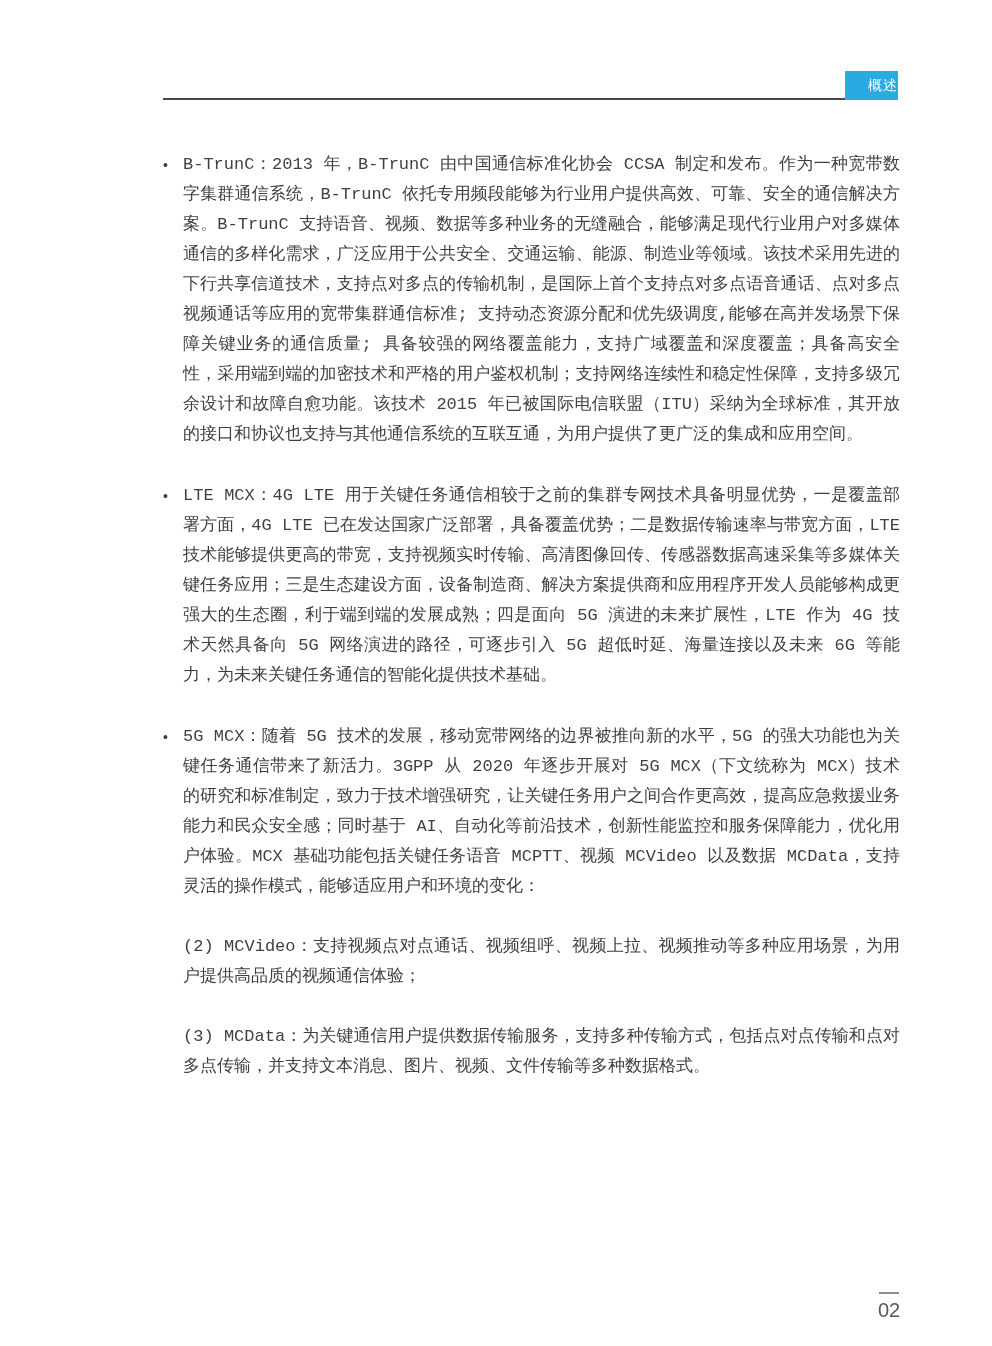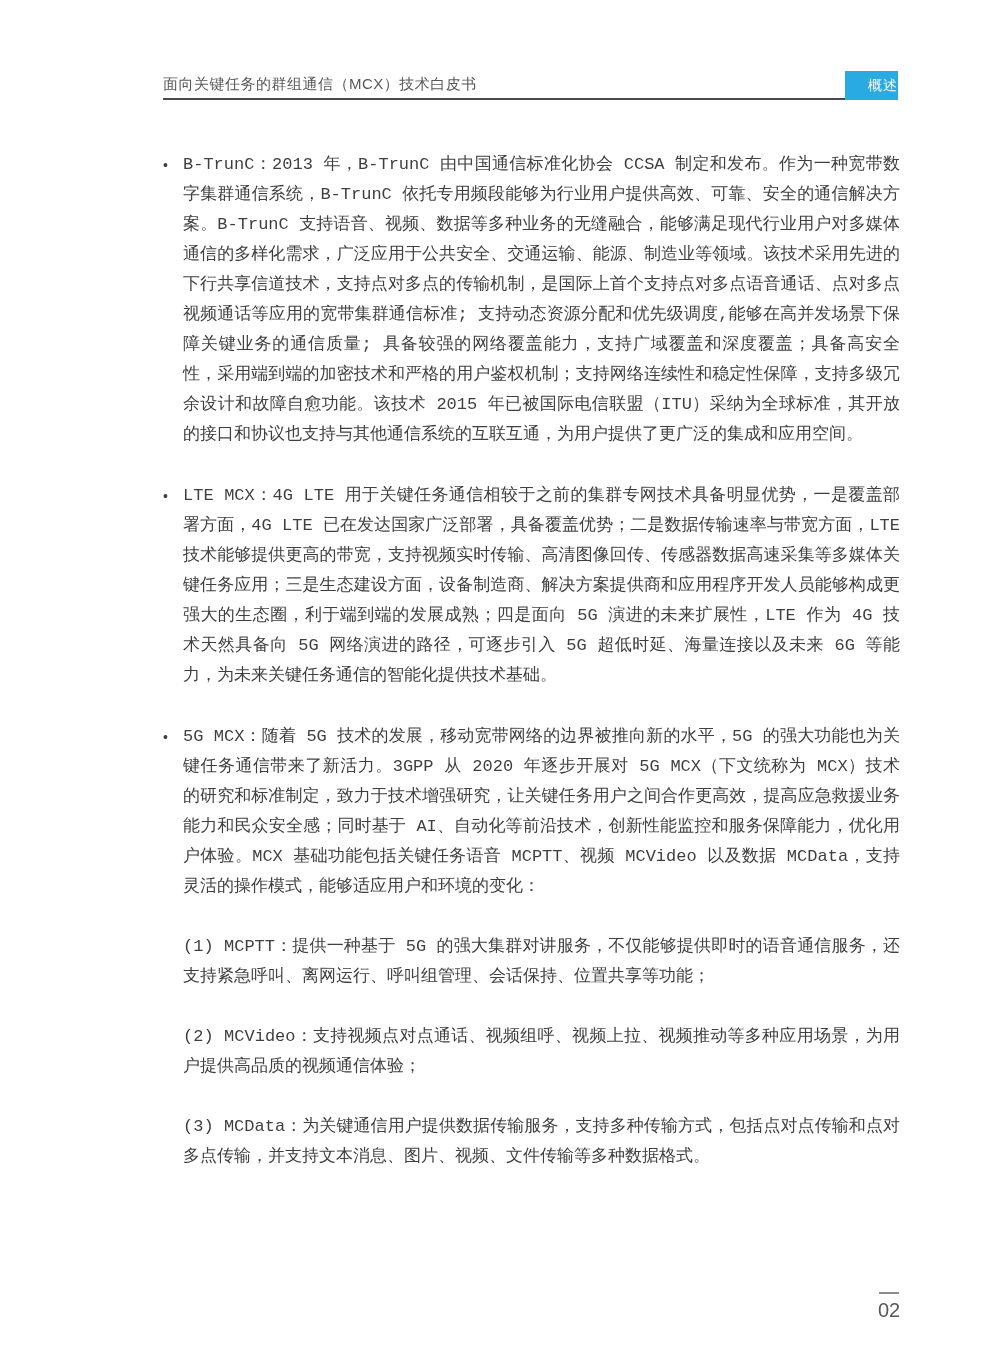--- a/index.html
+++ b/index.html
@@ -93,21 +93,20 @@
     text-align: center;
     font-size: 20px;
     color: #58585a;
   }
 </style>
 </head>
 <body>
 
 <div class="page">
 
-  <div class="header-title">面向关键任务的群组通信（MCX）技术白皮书</div>
   <div class="header-rule"></div>
   <div class="header-badge">概述</div>
 
   <div class="content">
 
     <div class="bullet">
       <span class="bullet-marker">•</span>
       <div class="bullet-body">
         <div class="bullet-text">B-TrunC：2013 年，B-TrunC 由中国通信标准化协会 CCSA 制定和发布。作为一种宽带数字集群通信系统，B-TrunC 依托专用频段能够为行业用户提供高效、可靠、安全的通信解决方案。B-TrunC 支持语音、视频、数据等多种业务的无缝融合，能够满足现代行业用户对多媒体通信的多样化需求，广泛应用于公共安全、交通运输、能源、制造业等领域。该技术采用先进的下行共享信道技术，支持点对多点的传输机制，是国际上首个支持点对多点语音通话、点对多点视频通话等应用的宽带集群通信标准; 支持动态资源分配和优先级调度,能够在高并发场景下保障关键业务的通信质量; 具备较强的网络覆盖能力，支持广域覆盖和深度覆盖；具备高安全性，采用端到端的加密技术和严格的用户鉴权机制；支持网络连续性和稳定性保障，支持多级冗余设计和故障自愈功能。该技术 2015 年已被国际电信联盟（ITU）采纳为全球标准，其开放的接口和协议也支持与其他通信系统的互联互通，为用户提供了更广泛的集成和应用空间。</div>
       </div>
@@ -117,21 +116,20 @@
       <span class="bullet-marker">•</span>
       <div class="bullet-body">
         <div class="bullet-text">LTE MCX：4G LTE 用于关键任务通信相较于之前的集群专网技术具备明显优势，一是覆盖部署方面，4G LTE 已在发达国家广泛部署，具备覆盖优势；二是数据传输速率与带宽方面，LTE 技术能够提供更高的带宽，支持视频实时传输、高清图像回传、传感器数据高速采集等多媒体关键任务应用；三是生态建设方面，设备制造商、解决方案提供商和应用程序开发人员能够构成更强大的生态圈，利于端到端的发展成熟；四是面向 5G 演进的未来扩展性，LTE 作为 4G 技术天然具备向 5G 网络演进的路径，可逐步引入 5G 超低时延、海量连接以及未来 6G 等能力，为未来关键任务通信的智能化提供技术基础。</div>
       </div>
     </div>
 
     <div class="bullet">
       <span class="bullet-marker">•</span>
       <div class="bullet-body">
         <div class="bullet-text">5G MCX：随着 5G 技术的发展，移动宽带网络的边界被推向新的水平，5G 的强大功能也为关键任务通信带来了新活力。3GPP 从 2020 年逐步开展对 5G MCX（下文统称为 MCX）技术的研究和标准制定，致力于技术增强研究，让关键任务用户之间合作更高效，提高应急救援业务能力和民众安全感；同时基于 AI、自动化等前沿技术，创新性能监控和服务保障能力，优化用户体验。MCX 基础功能包括关键任务语音 MCPTT、视频 MCVideo 以及数据 MCData，支持灵活的操作模式，能够适应用户和环境的变化：</div>
-        <div class="sub-item">(1) MCPTT：提供一种基于 5G 的强大集群对讲服务，不仅能够提供即时的语音通信服务，还支持紧急呼叫、离网运行、呼叫组管理、会话保持、位置共享等功能；</div>
         <div class="sub-item">(2) MCVideo：支持视频点对点通话、视频组呼、视频上拉、视频推动等多种应用场景，为用户提供高品质的视频通信体验；</div>
         <div class="sub-item">(3) MCData：为关键通信用户提供数据传输服务，支持多种传输方式，包括点对点传输和点对多点传输，并支持文本消息、图片、视频、文件传输等多种数据格式。</div>
       </div>
     </div>
 
   </div>
 
   <div class="footer-rule"></div>
   <div class="footer-page-number">02</div>
 

